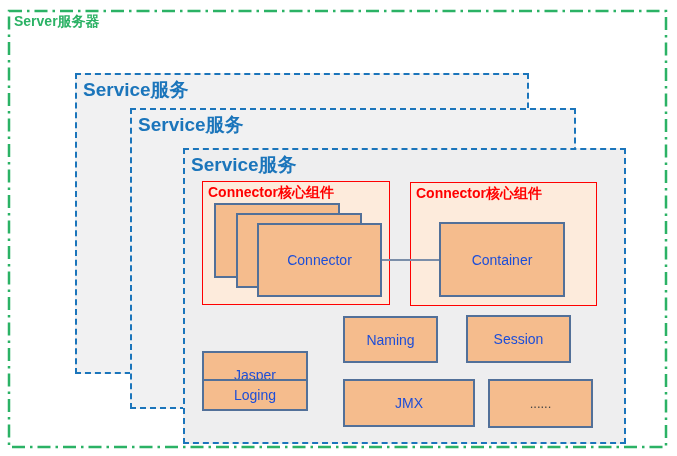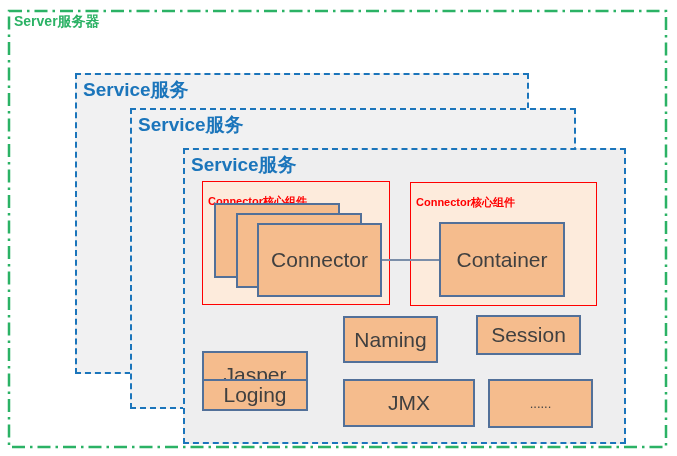--- a/index.html
+++ b/index.html
@@ -30,28 +30,28 @@
   .service.inner{background:var(--svc-fill3);}
   .svc-label{
     color:var(--blue);font-weight:bold;font-size:19px;
     padding:2px 0 0 6px;white-space:nowrap;
   }
   .group{
     position:absolute;box-sizing:border-box;
     border:1px solid var(--red);background:var(--peach);
   }
   .group-title{
-    color:var(--red);font-weight:bold;font-size:11px;
-    padding:12px 0 0 5px;white-space:nowrap;
+    color:var(--red);font-weight:bold;font-size:14px;
+    padding:2px 0 0 5px;white-space:nowrap;
   }
   .obox{
     position:absolute;box-sizing:border-box;
     background:var(--orange);border:2px solid var(--slate);
     display:flex;align-items:center;justify-content:center;
-    font-size:21px;color:#404040;
+    font-size:14px;color:#1d4ed8;
   }
   .link{position:absolute;height:2px;background:var(--link);}
 </style>
 </head>
 <body>
 
 <div class="canvas">
 
   <svg class="server-border-svg" width="677" height="456">
     <rect x="9" y="11" width="657" height="436" fill="none" stroke="#2BB265" stroke-width="2.5" stroke-dasharray="13 5 2.5 5"></rect>
@@ -89,21 +89,21 @@
   <div class="obox" style="left:439px;top:222px;width:126px;height:75px;">
     <span>Container</span>
   </div>
 
   <div class="obox" style="left:202px;top:316px;width:106px;height:47px;margin-top:35px;">
     <span>Jasper</span>
   </div>
   <div class="obox" style="left:343px;top:316px;width:95px;height:47px;">
     <span>Naming</span>
   </div>
-  <div class="obox" style="left:476px;top:315px;width:105px;height:40px;">
+  <div class="obox" style="left:466px;top:315px;width:105px;height:48px;">
     <span>Session</span>
   </div>
 
   <div class="obox" style="left:202px;top:379px;width:106px;height:32px;">
     <span>Loging</span>
   </div>
   <div class="obox" style="left:343px;top:379px;width:132px;height:48px;">
     <span>JMX</span>
   </div>
   <div class="obox" style="left:488px;top:379px;width:105px;height:49px;font-size:13px;color:#444;">

